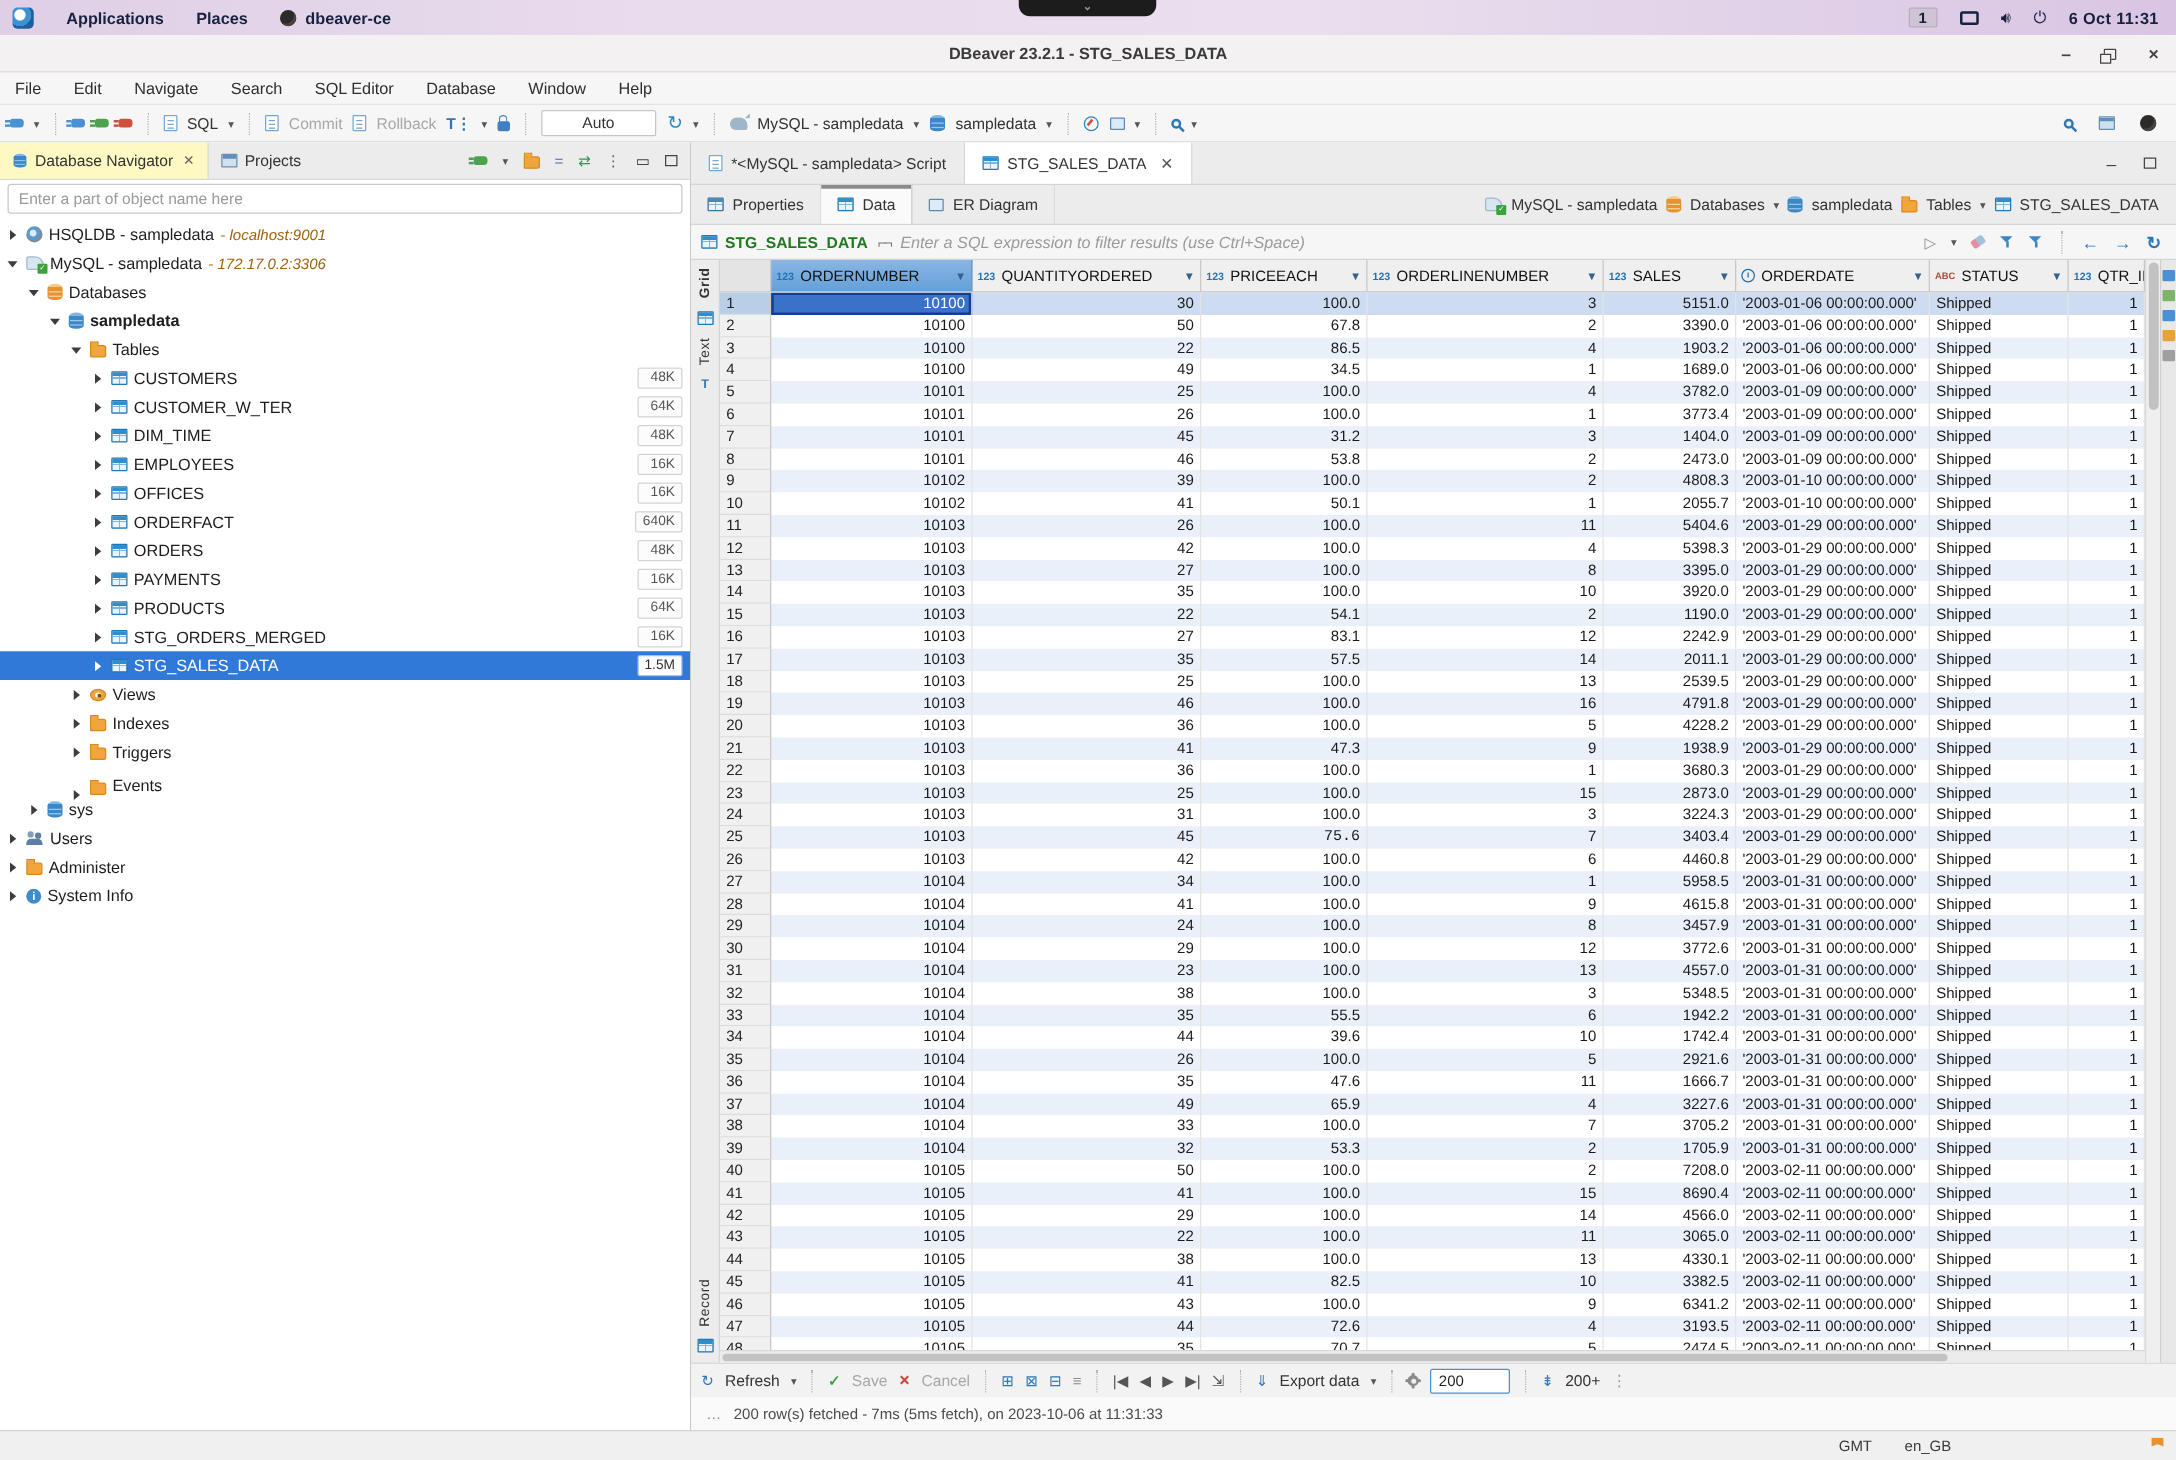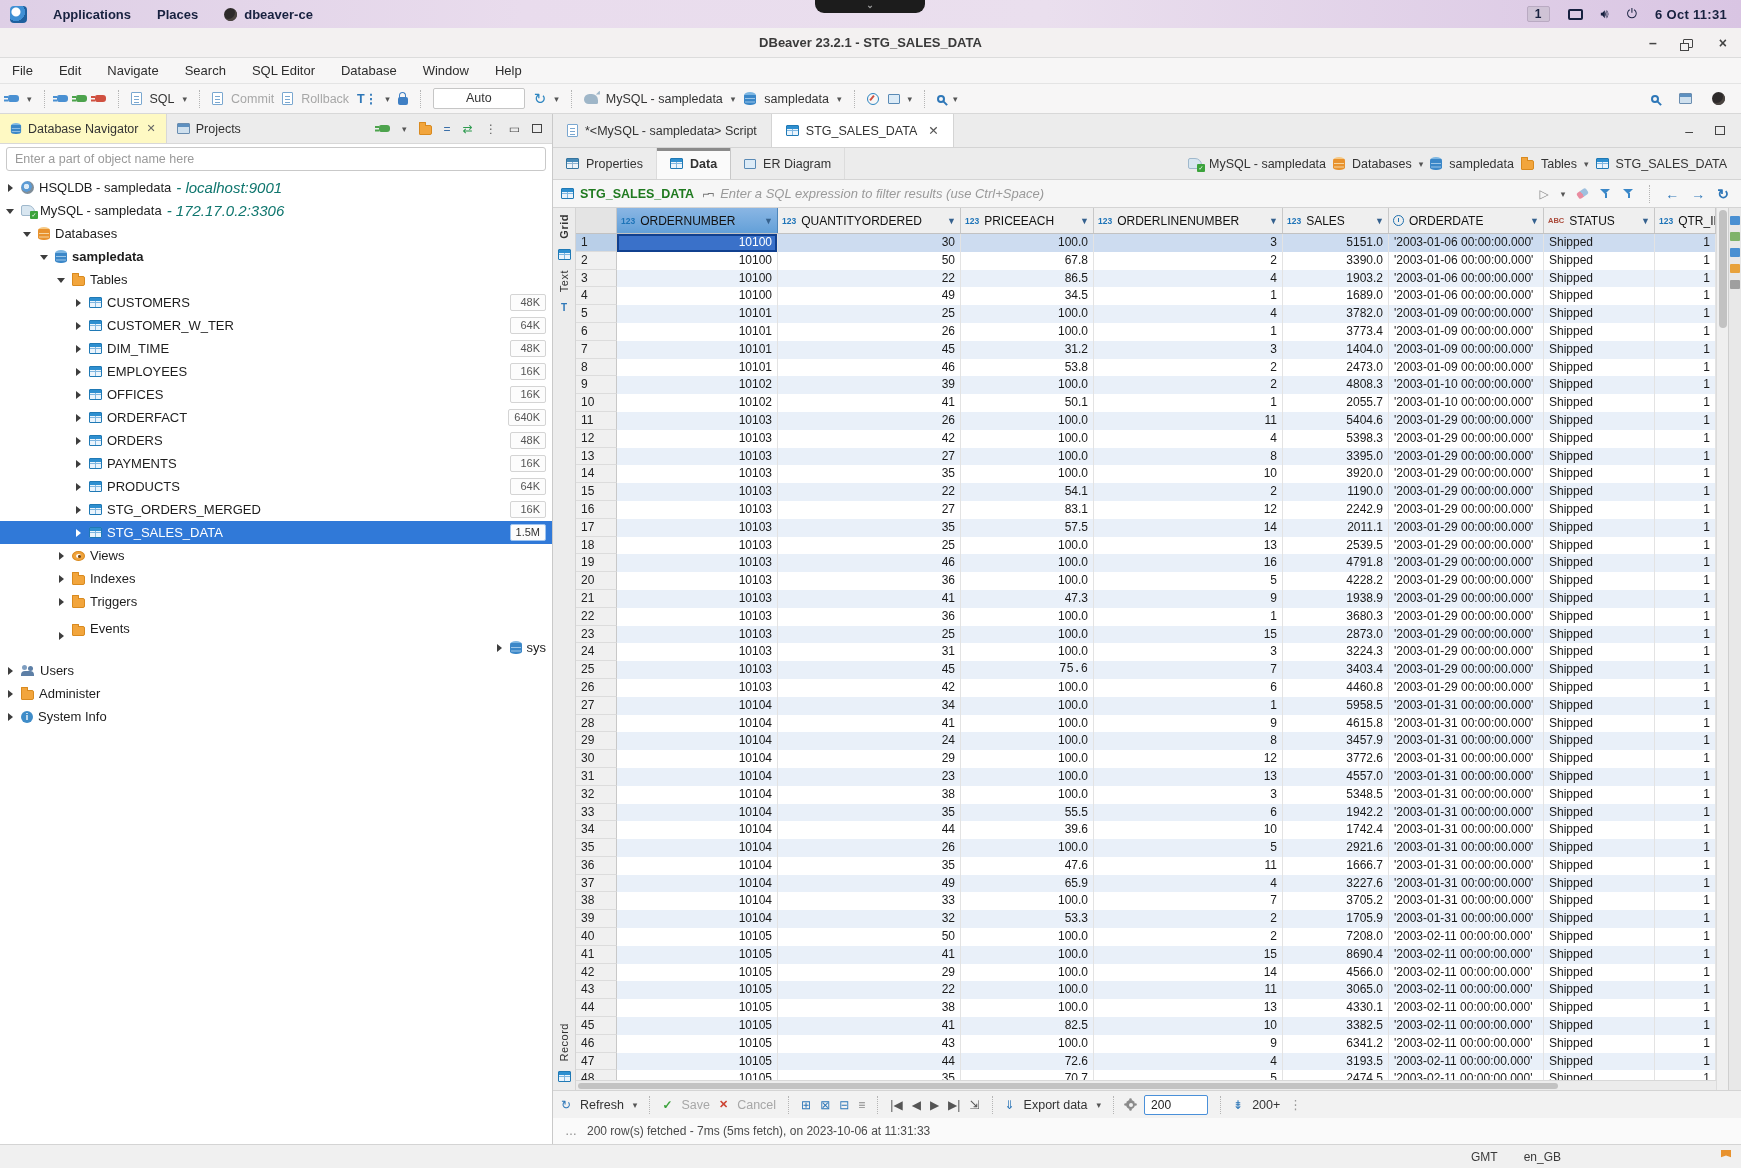--- a/index.html
+++ b/index.html
@@ -144,40 +144,40 @@
   .tree-row { display:flex; align-items:center; height:23px; gap:5px; padding-right:6px; font-size:13px;
     color:#1d1d1d; cursor:pointer; white-space:nowrap;}
   .tree-row.sel { background:#3079d8; color:#fff;}
   .arrow { width:10px; flex:0 0 10px; position:relative;}
   .arrow.collapsed::after { content:""; position:absolute; left:2px; top:-4px;
     border-left:5px solid #3d3d3d; border-top:4px solid transparent; border-bottom:4px solid transparent;}
   .arrow.expanded::after { content:""; position:absolute; left:0; top:-2px;
     border-top:5px solid #3d3d3d; border-left:4px solid transparent; border-right:4px solid transparent;}
   .sel .arrow.collapsed::after { border-left-color:#fff;}
   .tlabel.b { font-weight:bold;}
-  .tdetail { color:#0f766e; font-style:italic; font-size:15px;}
+  .tdetail { color:#a16207; font-style:italic; font-size:12px;}
   .tsize { margin-left:auto; border:1px solid #d4d4d4; background:#fcfcfc; color:#555; font-size:11px;
     padding:0 5px; min-width:36px; height:17px; line-height:15px; text-align:right; border-radius:2px;}
   .sel .tsize { border-color:#9ec3ef; color:#333;}
 
   
   .right-pane { flex:1; display:flex; flex-direction:column; min-width:0;}
   .etabs { height:34px; background:#ececec; border-bottom:1px solid #d4d4d4; display:flex; align-items:stretch;
     font-size:12.5px; color:#333; position:relative;}
   .etab { display:flex; align-items:center; gap:7px; padding:0 14px; cursor:pointer; }
   .etab.active { background:#fff; border-right:1px solid #d4d4d4; border-left:1px solid #d4d4d4;}
   .etab .close { color:#555; margin-left:4px; }
   .etab-btns { margin-left:auto; display:flex; gap:22px; align-items:center; padding-right:16px; color:#444;}
   .min-glyph { font-size:14px; } 
   .max-glyph { width:10px; height:9px; border:1.5px solid #444;}
 
   .subtabs { height:32px; background:#ececec; border-bottom:1px solid #d4d4d4; display:flex; align-items:stretch;
     font-size:12.5px; color:#333;}
   .stab { display:flex; align-items:center; gap:7px; padding:0 13px; cursor:pointer; border-right:1px solid #dcdcdc;}
-  .stab.active { background:#fafafa; box-shadow:inset 0 3px 0 #8a8a8a; border-right:1px solid #c8c8c8;font-weight:bold;}
+  .stab.active { background:#fafafa; box-shadow:inset 0 3px 0 #8a8a8a; border-right:1px solid #c8c8c8;}
   .breadcrumb { margin-left:auto; display:flex; align-items:center; gap:7px; padding-right:14px; font-size:12.5px; color:#333;}
   .bc-caret { font-size:9px; color:#555; }
 
   .filterbar { height:28px; background:#f6f6f6; border-bottom:1px solid #d4d4d4; display:flex; align-items:center;
     gap:8px; padding:0 8px; font-size:12.5px;}
   .fb-table { color:#1f7a1f; font-weight:bold; display:flex; gap:6px; align-items:center;}
   .fb-expand { color:#777; font-size:12px; letter-spacing:-2px;}
   .fb-input { flex:1; border:none; background:transparent; font-style:italic; font-size:13px; color:#333;
     outline:none; font-family:inherit;}
   .fb-input::placeholder { color:#9a9a9a;}
@@ -480,21 +480,21 @@
         <div class="tree-row" style="padding-left: 57px;">
           <span class="arrow collapsed"></span>
           <span class="ic ic-folder"></span>
           <span class="tlabel">Triggers</span>
         </div>
         <div class="tree-row" style="padding-left: 57px; align-items: flex-end;">
           <span class="arrow collapsed"></span>
           <span class="ic ic-folder"></span>
           <span class="tlabel">Events</span>
         </div>
-        <div class="tree-row" style="padding-left: 7px; justify-content: flex-end;">
+        <div class="tree-row" style="padding-left: 23px;">
           <span class="arrow collapsed"></span>
           <span class="ic ic-db"></span>
           <span class="tlabel">sys</span>
         </div>
         <div class="tree-row" style="padding-left: 6px;">
           <span class="arrow collapsed"></span>
           <span class="ic ic-users"></span>
           <span class="tlabel">Users</span>
         </div>
         <div class="tree-row" style="padding-left: 6px;">

